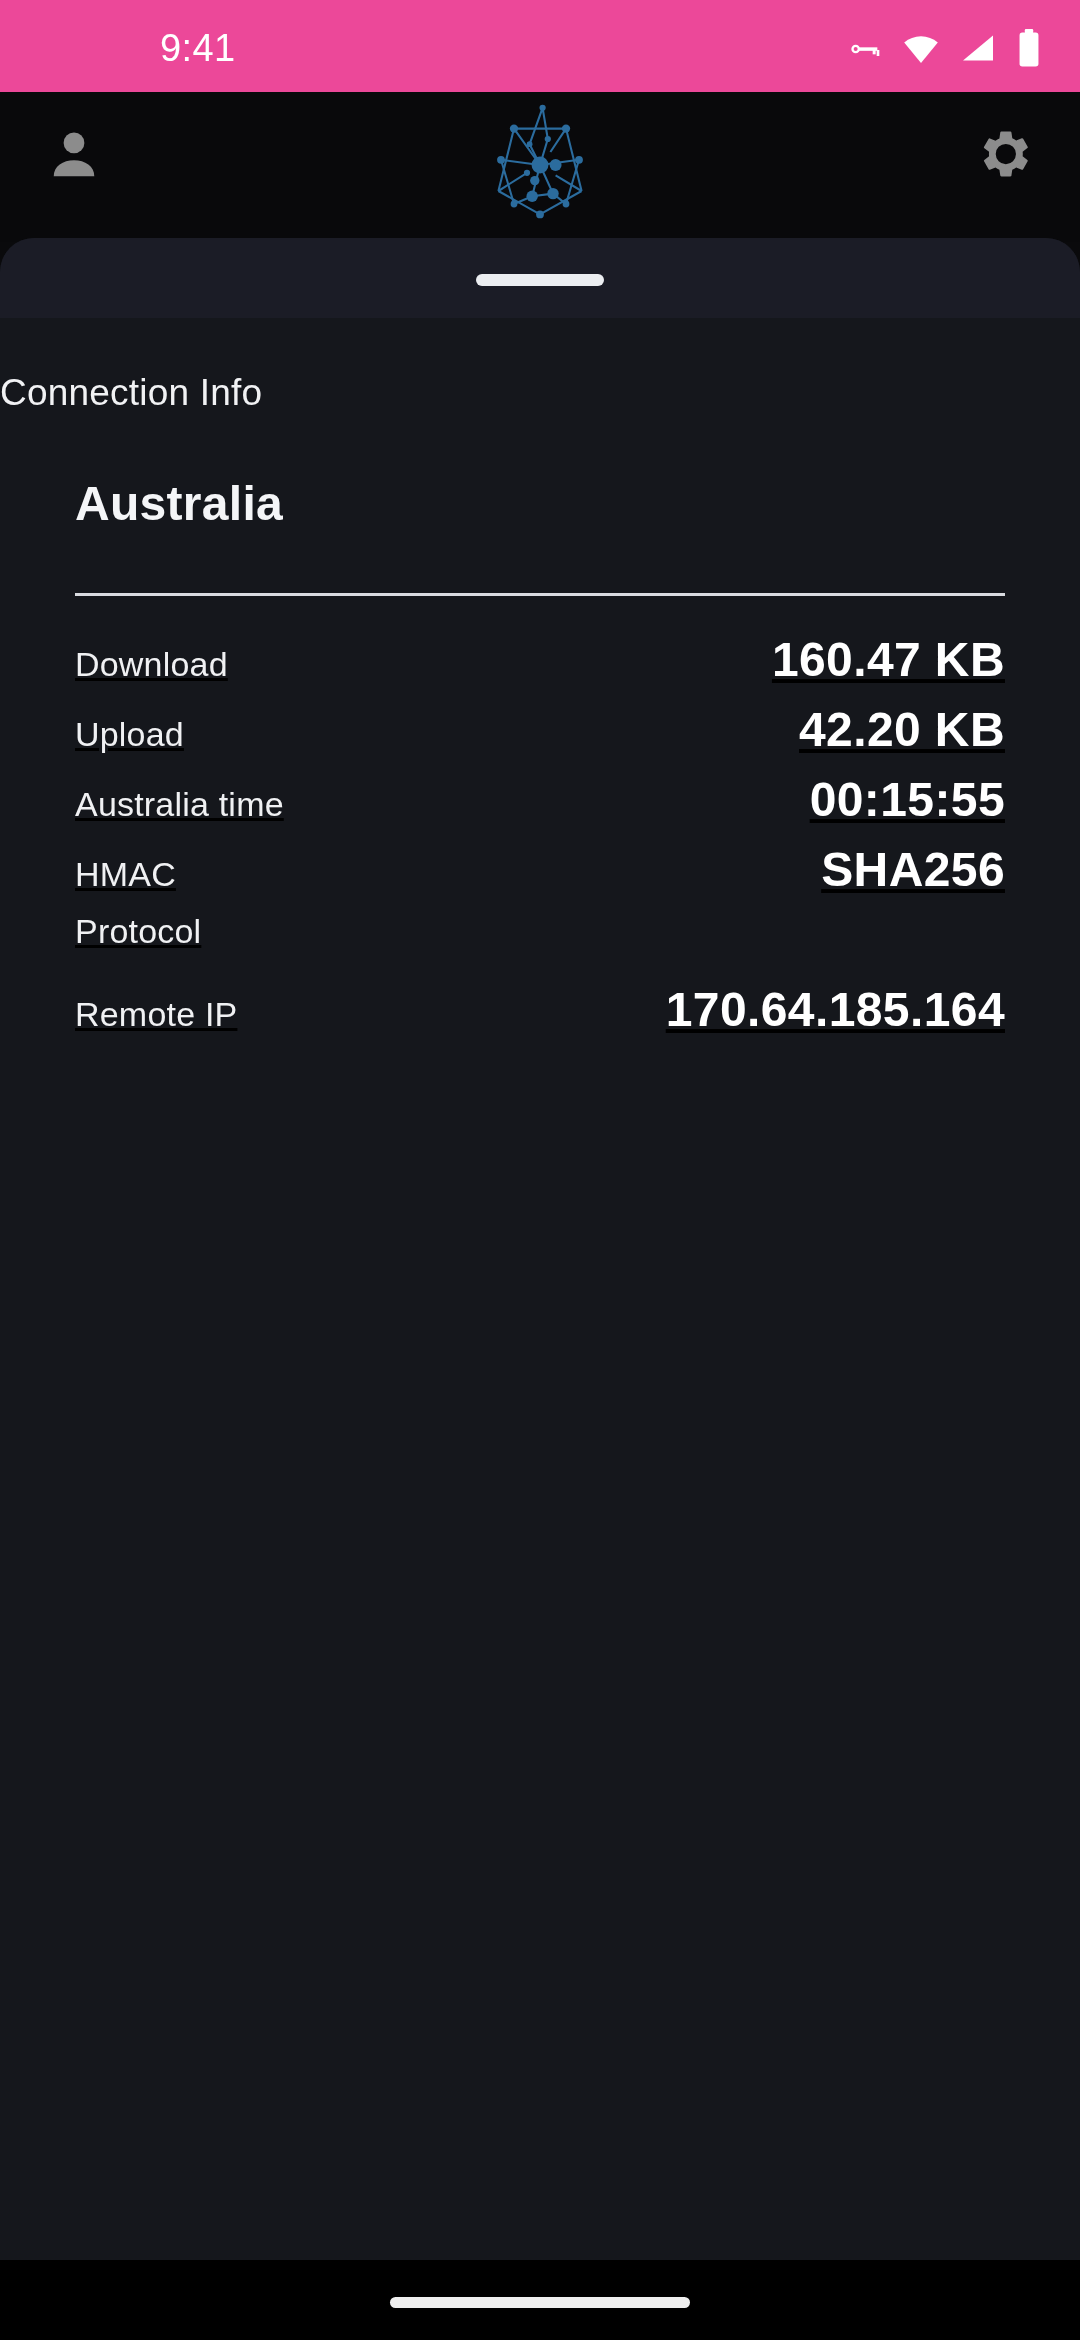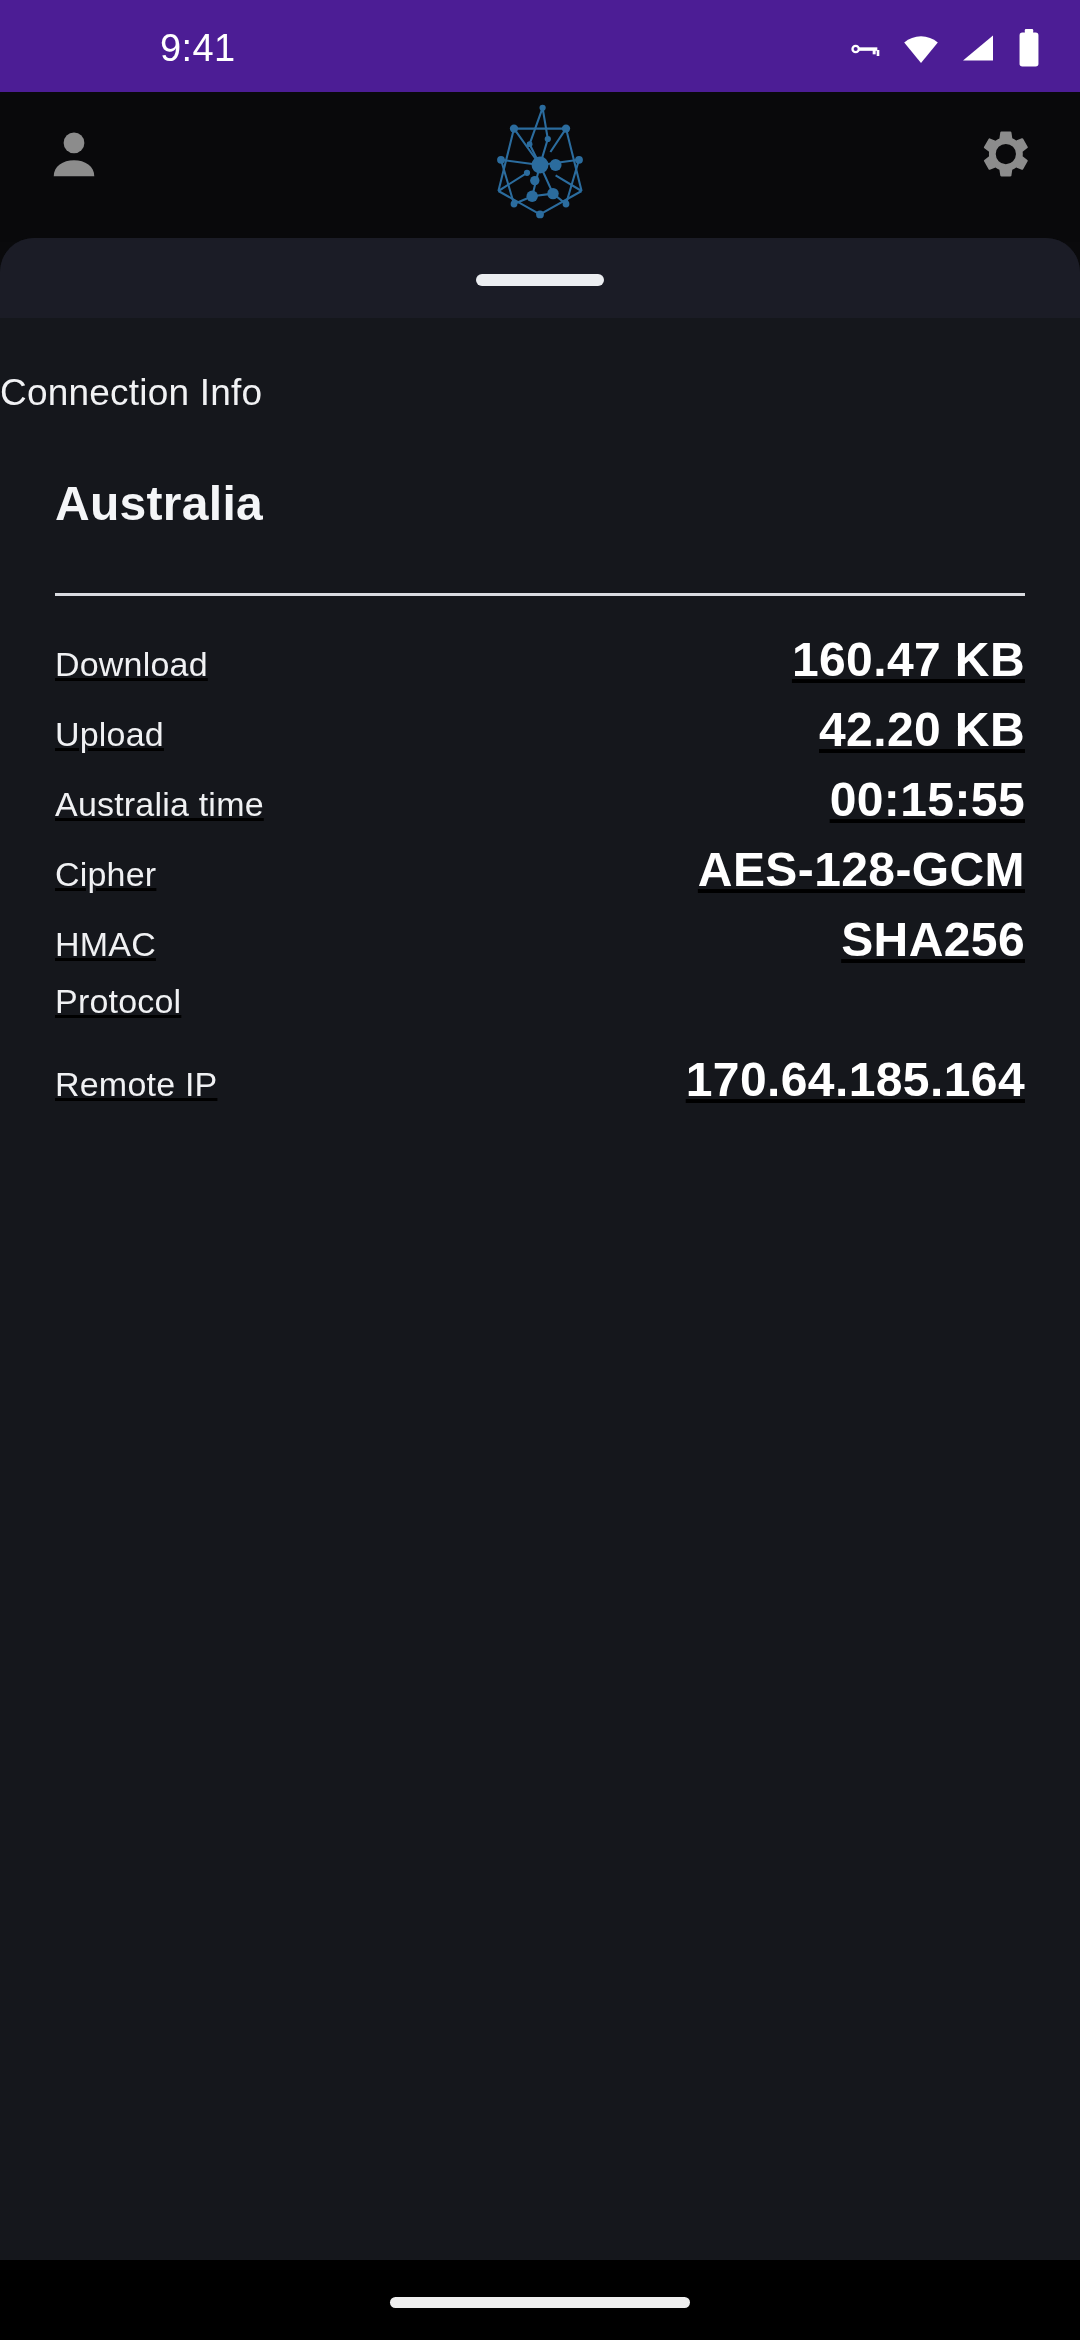--- a/index.html
+++ b/index.html
@@ -11,21 +11,21 @@
   }
   #screen {
     position:relative;
     width:1080px; height:2340px;
     background:#0a0a0c;
   }
 
   
   .statusbar{
     position:absolute; top:0; left:0; width:1080px; height:92px;
-    background:#4c1d95;
+    background:#ec4899;
   }
   .status-time{
     position:absolute; left:160px; top:48px; transform:translateY(-50%);
     color:#ffffff; font-size:38px; letter-spacing:0.4px;
   }
   .status-icons{
     position:absolute; right:36px; top:48px; transform:translateY(-50%);
     display:flex; align-items:center; gap:16px; height:44px;
   }
   .status-icons svg{ display:block; }
@@ -70,21 +70,21 @@
   .sheet-title{
     width:100%;
     text-align:left;
     color:#f1f2f4;
     font-size:37px;
     padding-top:54px;
     letter-spacing:0.2px;
   }
 
   
-  .content{ padding:0 55px; }
+  .content{ padding:0 75px; }
   .country{
     margin-top:62px;
     color:#f4f5f7;
     font-size:48px;
     font-weight:bold;
     letter-spacing:0.3px;
   }
   .divider{
     margin-top:62px;
     height:3px;
@@ -236,24 +236,20 @@
         <div class="row">
           <span class="row-label">Upload</span>
           <span class="row-value">42.20 KB</span>
         </div>
 
         <div class="row">
           <span class="row-label">Australia time</span>
           <span class="row-value">00:15:55</span>
         </div>
 
-        <div class="row">
-          <span class="row-label">Cipher</span>
-          <span class="row-value">AES-128-GCM</span>
-        </div>
 
         <div class="row">
           <span class="row-label">HMAC</span>
           <span class="row-value">SHA256</span>
         </div>
 
         <div class="row">
           <span class="row-label">Protocol</span>
         </div>
 

